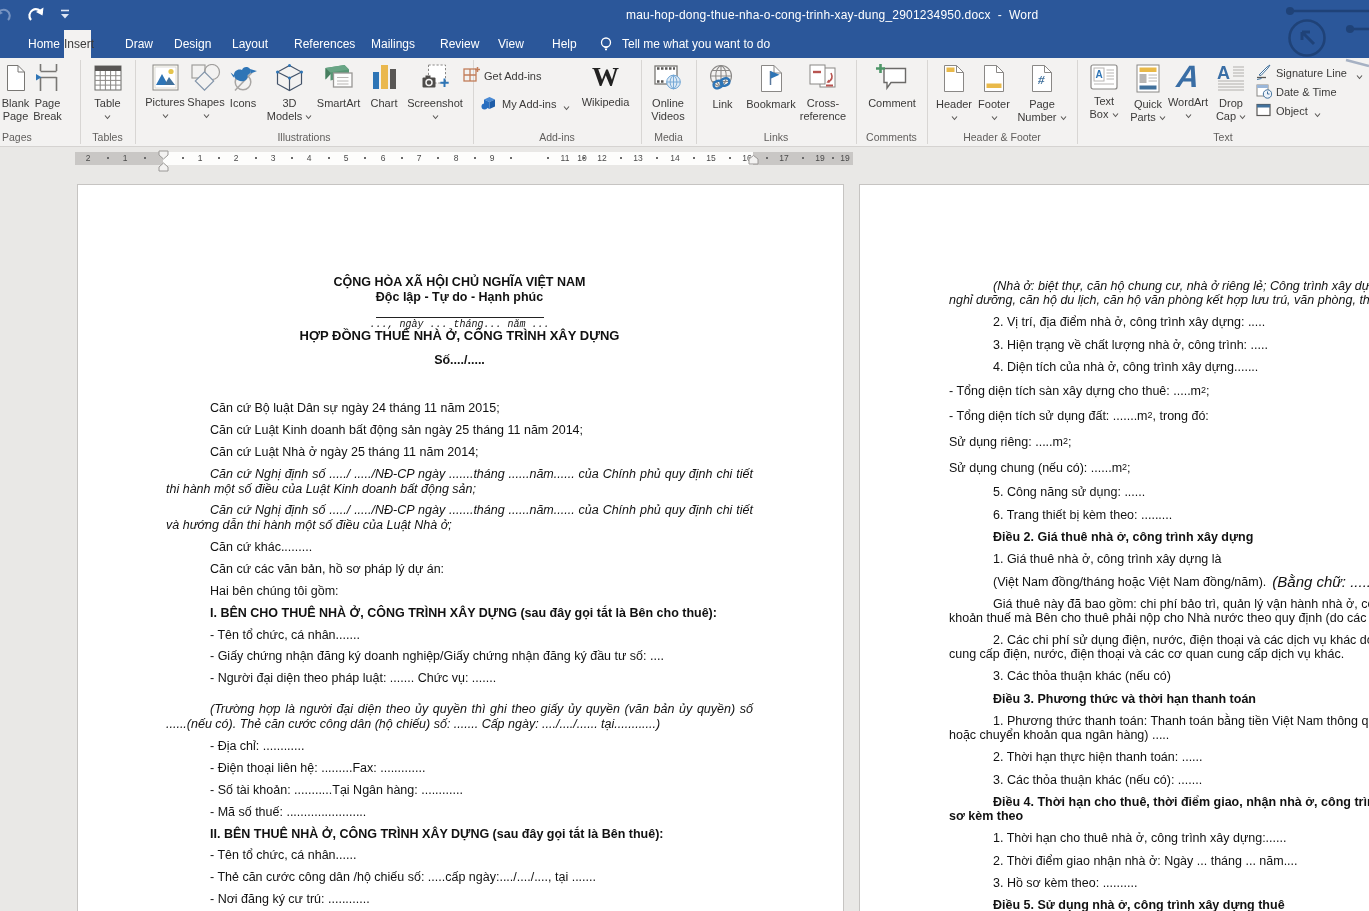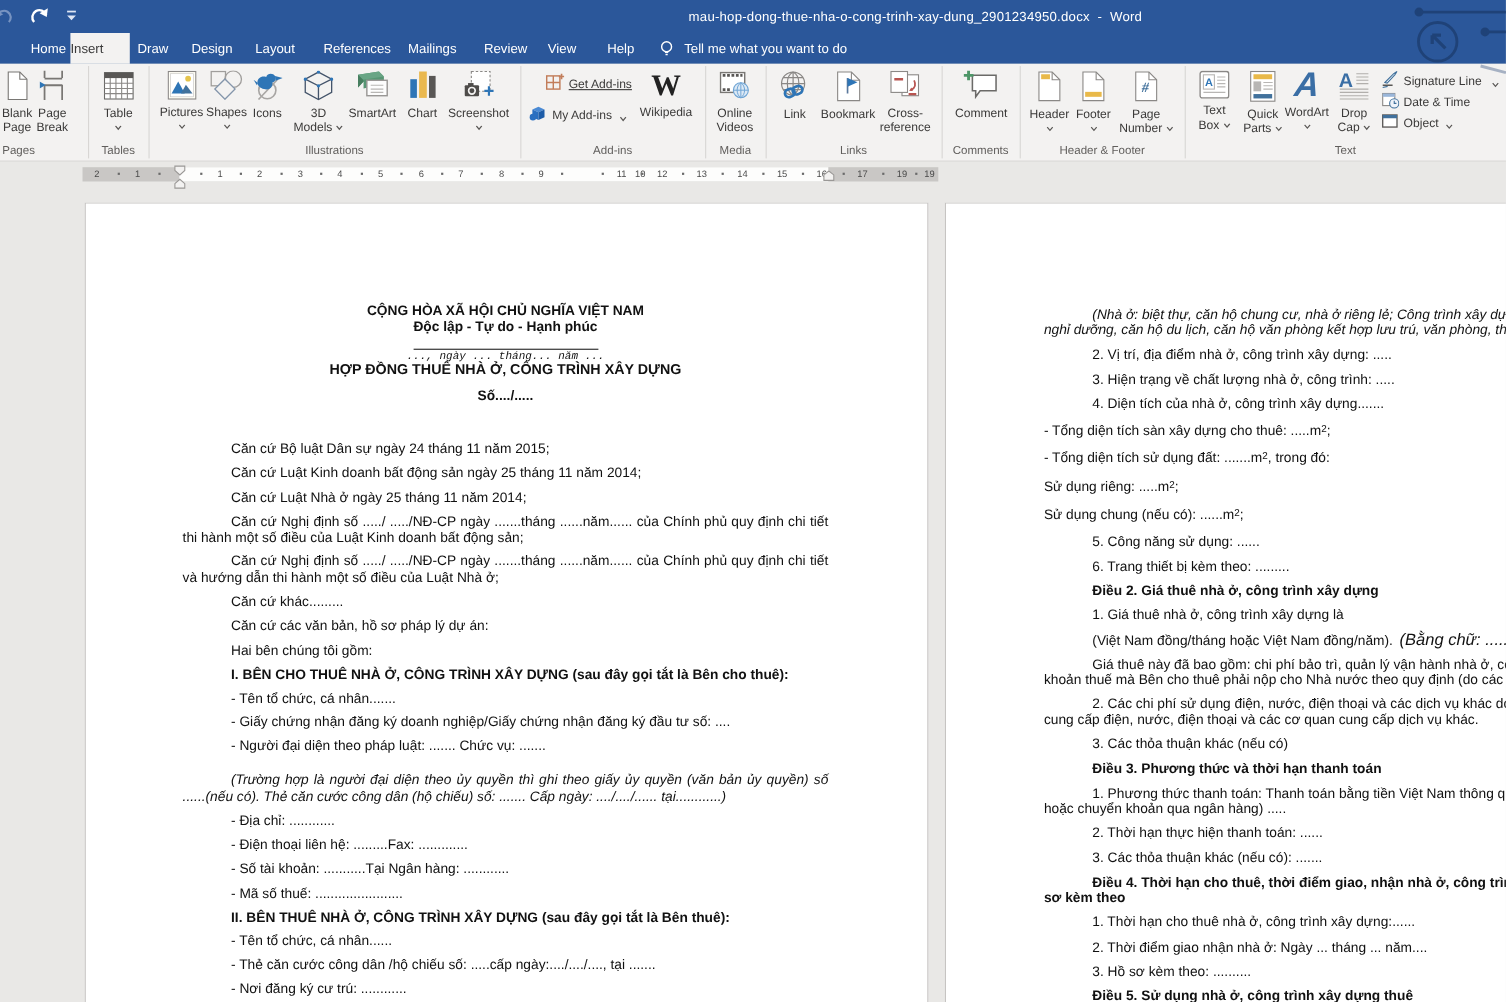--- a/index.html
+++ b/index.html
@@ -28,21 +28,21 @@
 #page1 { left:77px; width:767px; }
 #page2 { left:859px; width:767px; }
 .hline { position:absolute; width:587px; text-align:center; font-size:12.5px; color:#111; line-height:15px; }
 .doc { position:absolute; font-size:12.5px; color:#111; line-height:15px; width:587px; }
 .doc p { margin:0 0 6.85px 0; text-indent:44px; }
 #page2 .doc { line-height:14px; }
 #page2 .doc p { margin-bottom:8.3px; }
 #page2 .doc p.msup { padding-top:1.5px; margin-bottom:10.3px; }
 .nw { white-space:nowrap; }
 .doc p.noind { text-indent:0; }
-.jst { text-align:justify; }
+.jst { text-align:justify;font-style:italic; }
 sup { font-size:9px; vertical-align:2.5px; line-height:10px; }
 </style>
 </head>
 <body>
 
 <div id="titlebar">
   <svg class="qa" style="left:-6px;top:6px;opacity:.5;" width="18" height="18" viewBox="0 0 18 18">
       <path d="M14 14 A6 6 0 1 0 4 8" stroke="#c3d0e8" stroke-width="2" fill="none"></path>
       <path d="M2 3 L3 10 L9 7 Z" fill="#c3d0e8"></path>
     </svg>
@@ -52,21 +52,21 @@
     </svg>
   <svg class="qa" style="left:60px;top:9px;" width="10" height="12" viewBox="0 0 10 12">
       <path d="M1 1.5 H9" stroke="#dfe7f5" stroke-width="1.6"></path>
       <path d="M1 5 L5 9.5 L9 5 Z" fill="#dfe7f5"></path>
     </svg>
   <div id="titletext">mau-hop-dong-thue-nha-o-cong-trinh-xay-dung_2901234950.docx&nbsp;&nbsp;-&nbsp;&nbsp;Word</div>
 </div>
 
 <div id="tabrow">
   <div class="tab" style="left:28px;">Home</div>
-  <div class="tab active" style="left:64px;width:54px;">Insert</div>
+  <div class="tab active" style="left:64px;width:27px;text-align:center;">Insert</div>
   <div class="tab" style="left:125px;">Draw</div>
   <div class="tab" style="left:174px;">Design</div>
   <div class="tab" style="left:232px;">Layout</div>
   <div class="tab" style="left:294px;">References</div>
   <div class="tab" style="left:371px;">Mailings</div>
   <div class="tab" style="left:440px;">Review</div>
   <div class="tab" style="left:498px;">View</div>
   <div class="tab" style="left:552px;">Help</div>
   <svg style="position:absolute;left:598px;top:6px;" width="16" height="17" viewBox="0 0 16 17">
       <g stroke="#fff" stroke-width="1.3" fill="none">
@@ -185,21 +185,21 @@
         <circle cx="8" cy="18.5" r="3" fill="none" stroke="#f3f2f1" stroke-width="1.5"></circle>
         <path d="M23.5 14.5 V23 M19.3 18.7 H27.7" stroke="#2e75b6" stroke-width="2"></path>
       </svg>
     Screenshot<br><svg class="cv" width="7" height="5" viewBox="0 0 7 5">
         <path d="M1 0.5 L3.5 3.5 L6 0.5" stroke="#5a5856" stroke-width="1.1" fill="none"></path>
       </svg>
   </div>
   <div class="glabel" style="left:135px;width:338px;">Illustrations</div>
   <div class="vsep" style="left:473px;"></div>
 
-  <div class="sml" style="left:496px;top:8px;text-decoration:underline;">
+  <div class="sml" style="left:463px;top:8px;">
     <svg width="17" height="17" viewBox="0 0 17 17">
         <g fill="none" stroke="#c27d5a" stroke-width="1.3">
           <rect x="1" y="3" width="12" height="12"></rect>
           <path d="M7 3 V15 M1 9 H13"></path>
           <path d="M14.5 1 V6 M12 3.5 H17" stroke-width="1.5"></path>
         </g>
       </svg>Get Add-ins
   </div>
   <div class="sml" style="left:481px;top:36px;">
     <svg width="17" height="17" viewBox="0 0 17 17">

